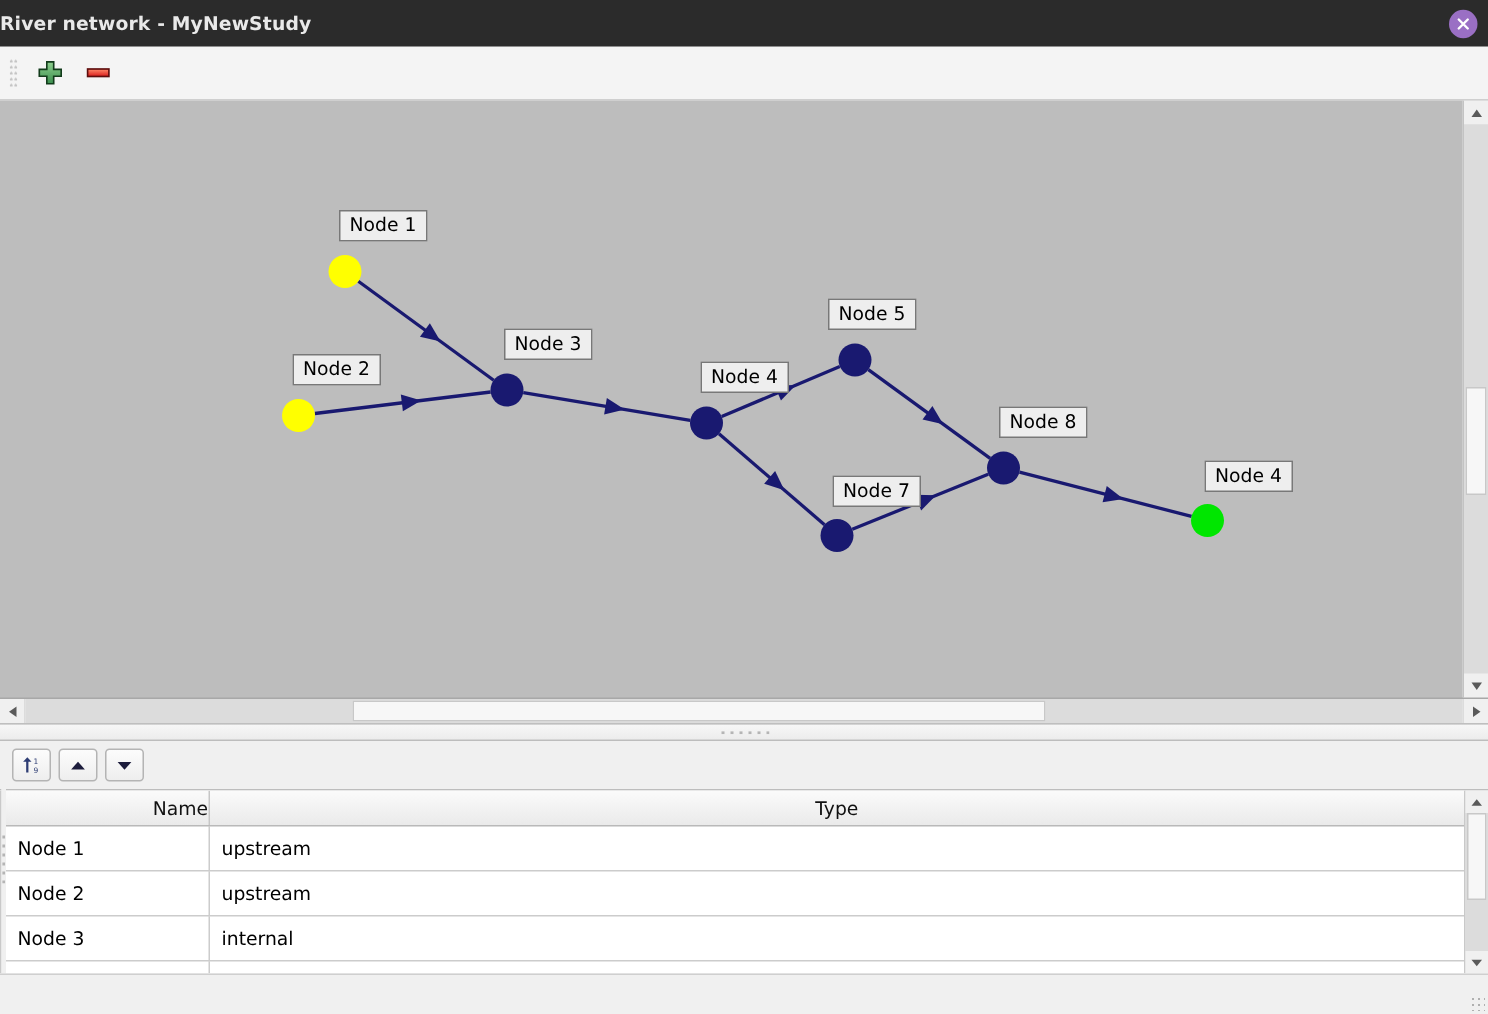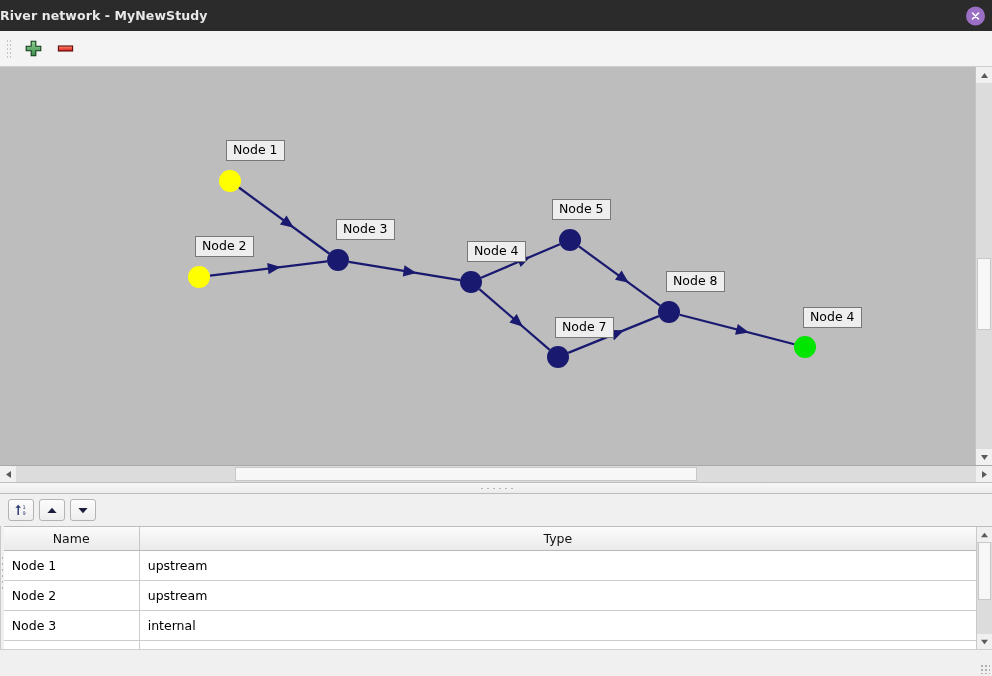--- a/index.html
+++ b/index.html
@@ -526,21 +526,21 @@
             <path d="M6 7.2 L1.4 2 L10.6 2 Z" fill="#1c1c3c"></path>
           </svg>
         </div>
       </div>
 
       <div class="table-area">
         <div class="table-scroll">
           <table class="grid">
             <thead>
                 <tr id="node-head">
-                  <th style="width: 135px;">Name</th>
+                  <th style="width: 135px; text-align: right;">Name</th>
                   <th style="width: auto;">Type</th>
                 </tr>
               </thead>
             <tbody id="node-body">
                 <tr>
                   <td>Node 1</td>
                   <td>upstream</td>
                 </tr>
                 <tr>
                   <td>Node 2</td>

